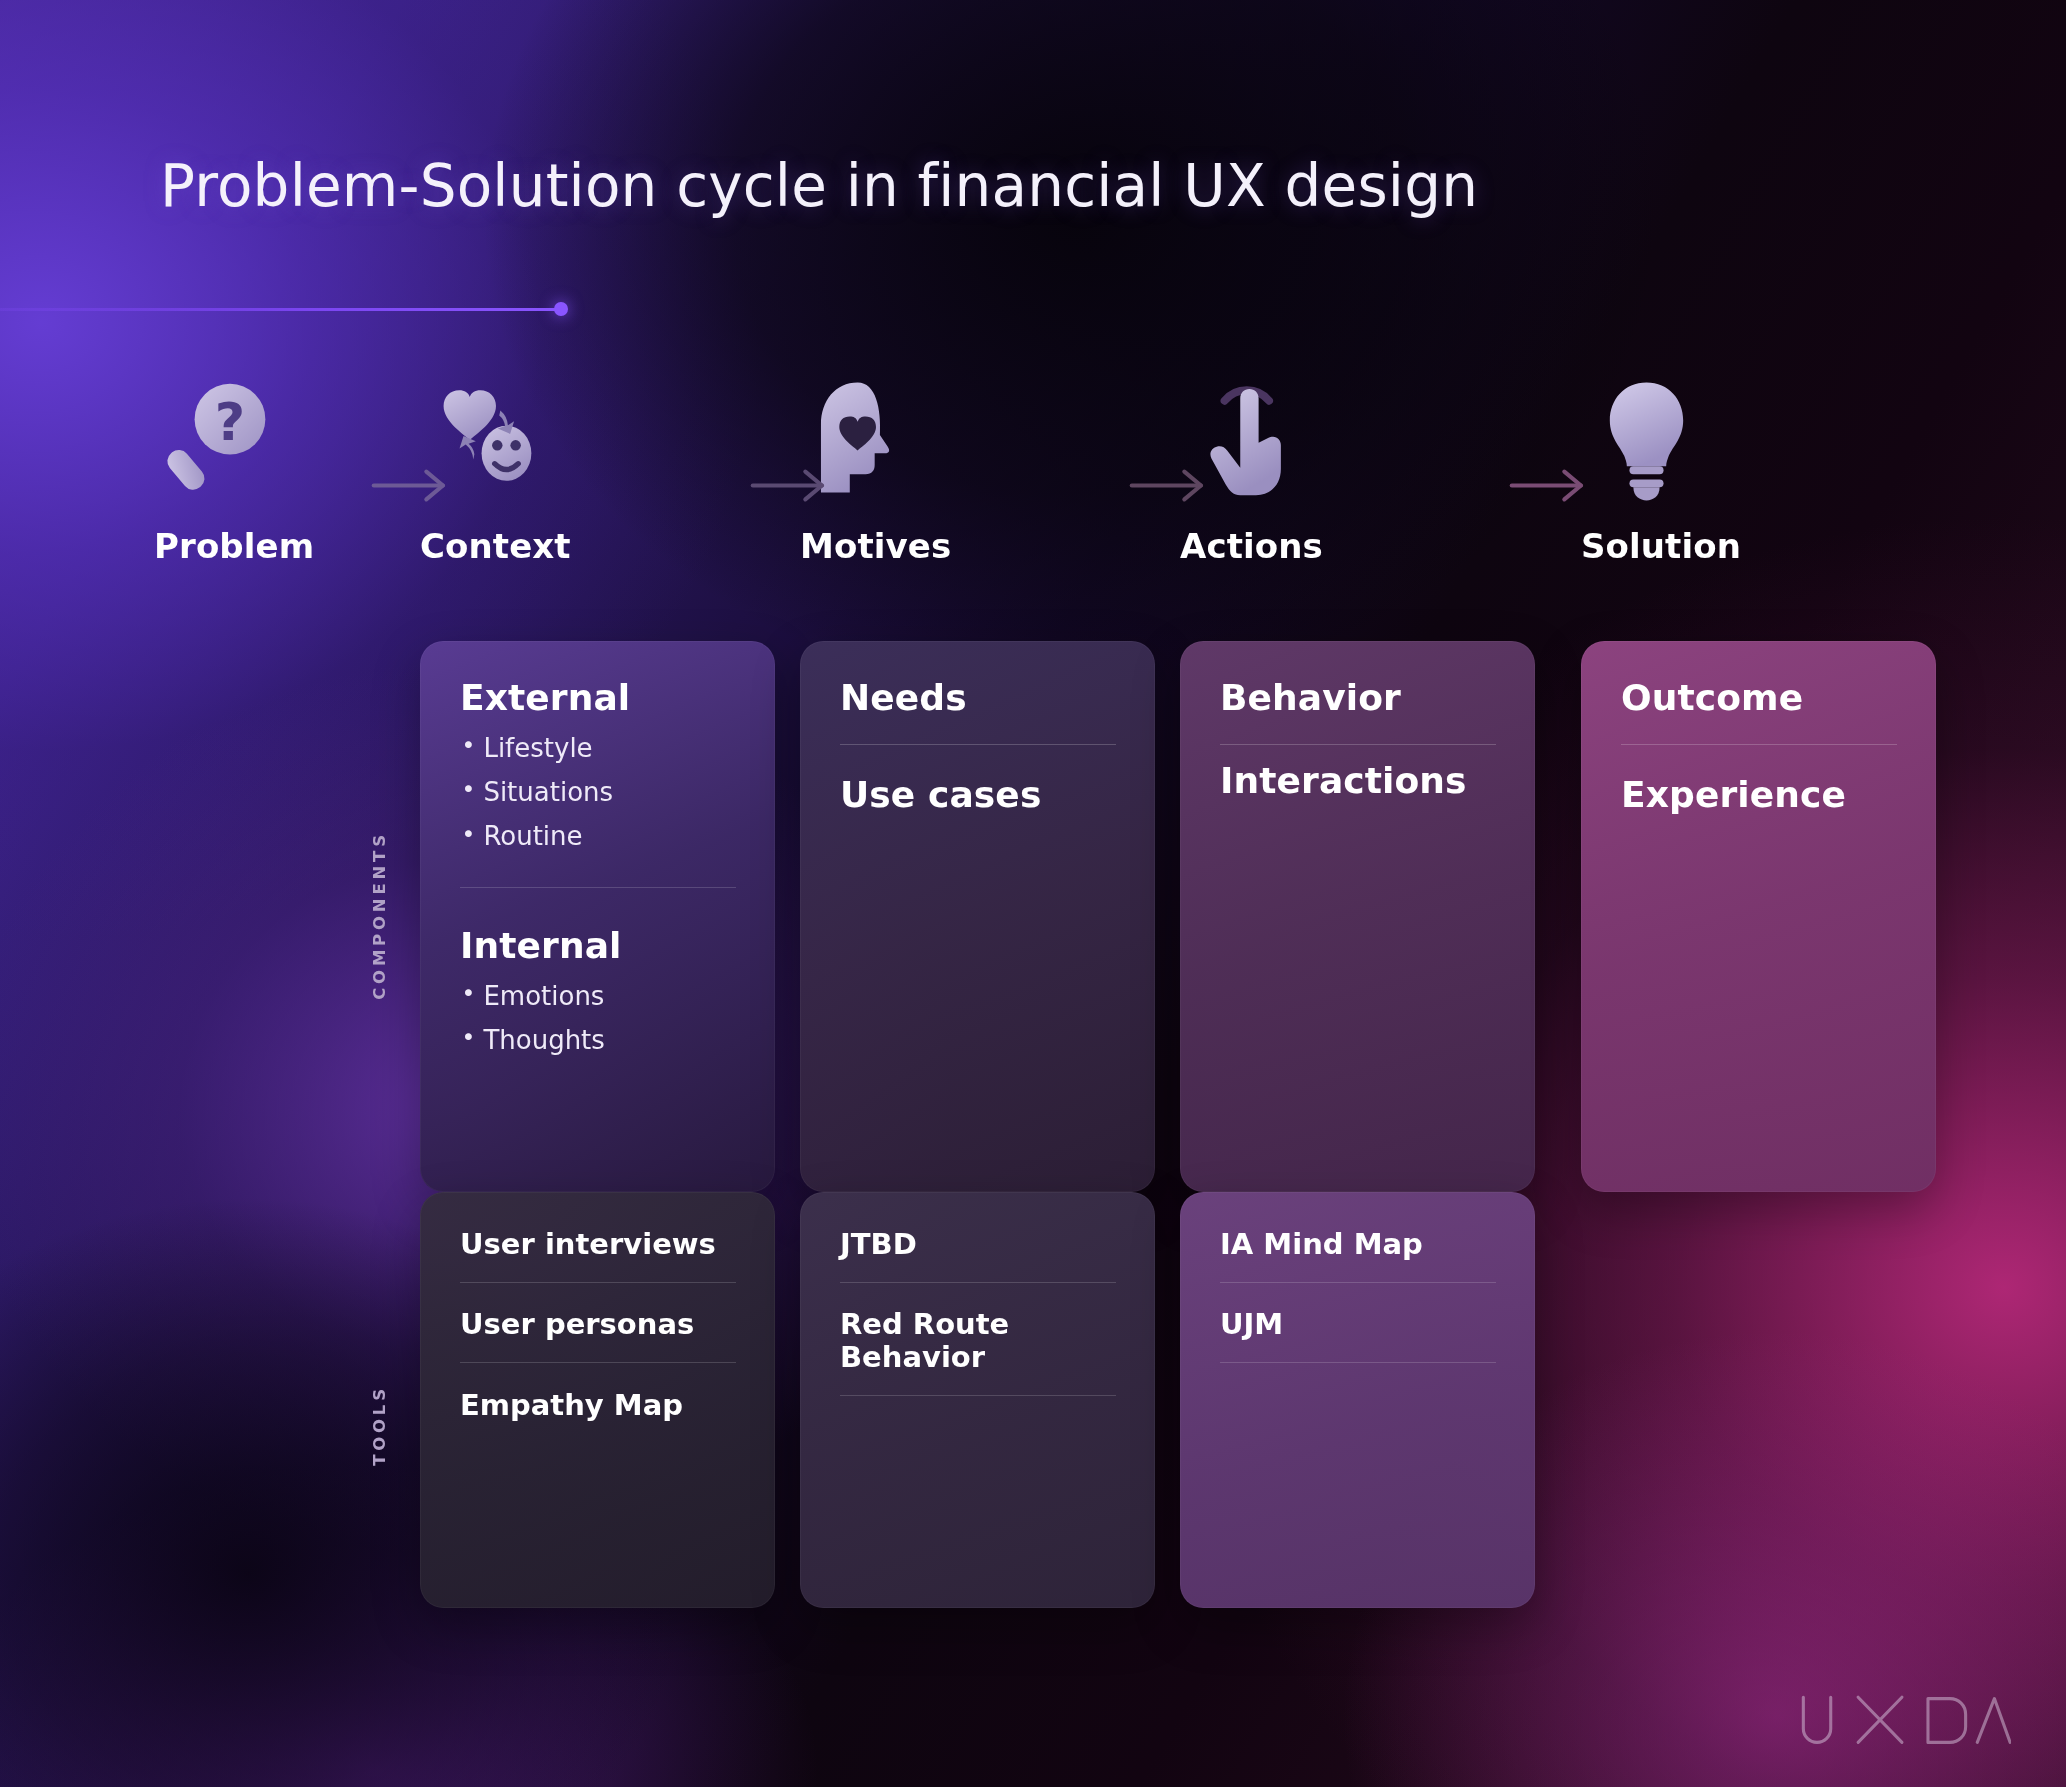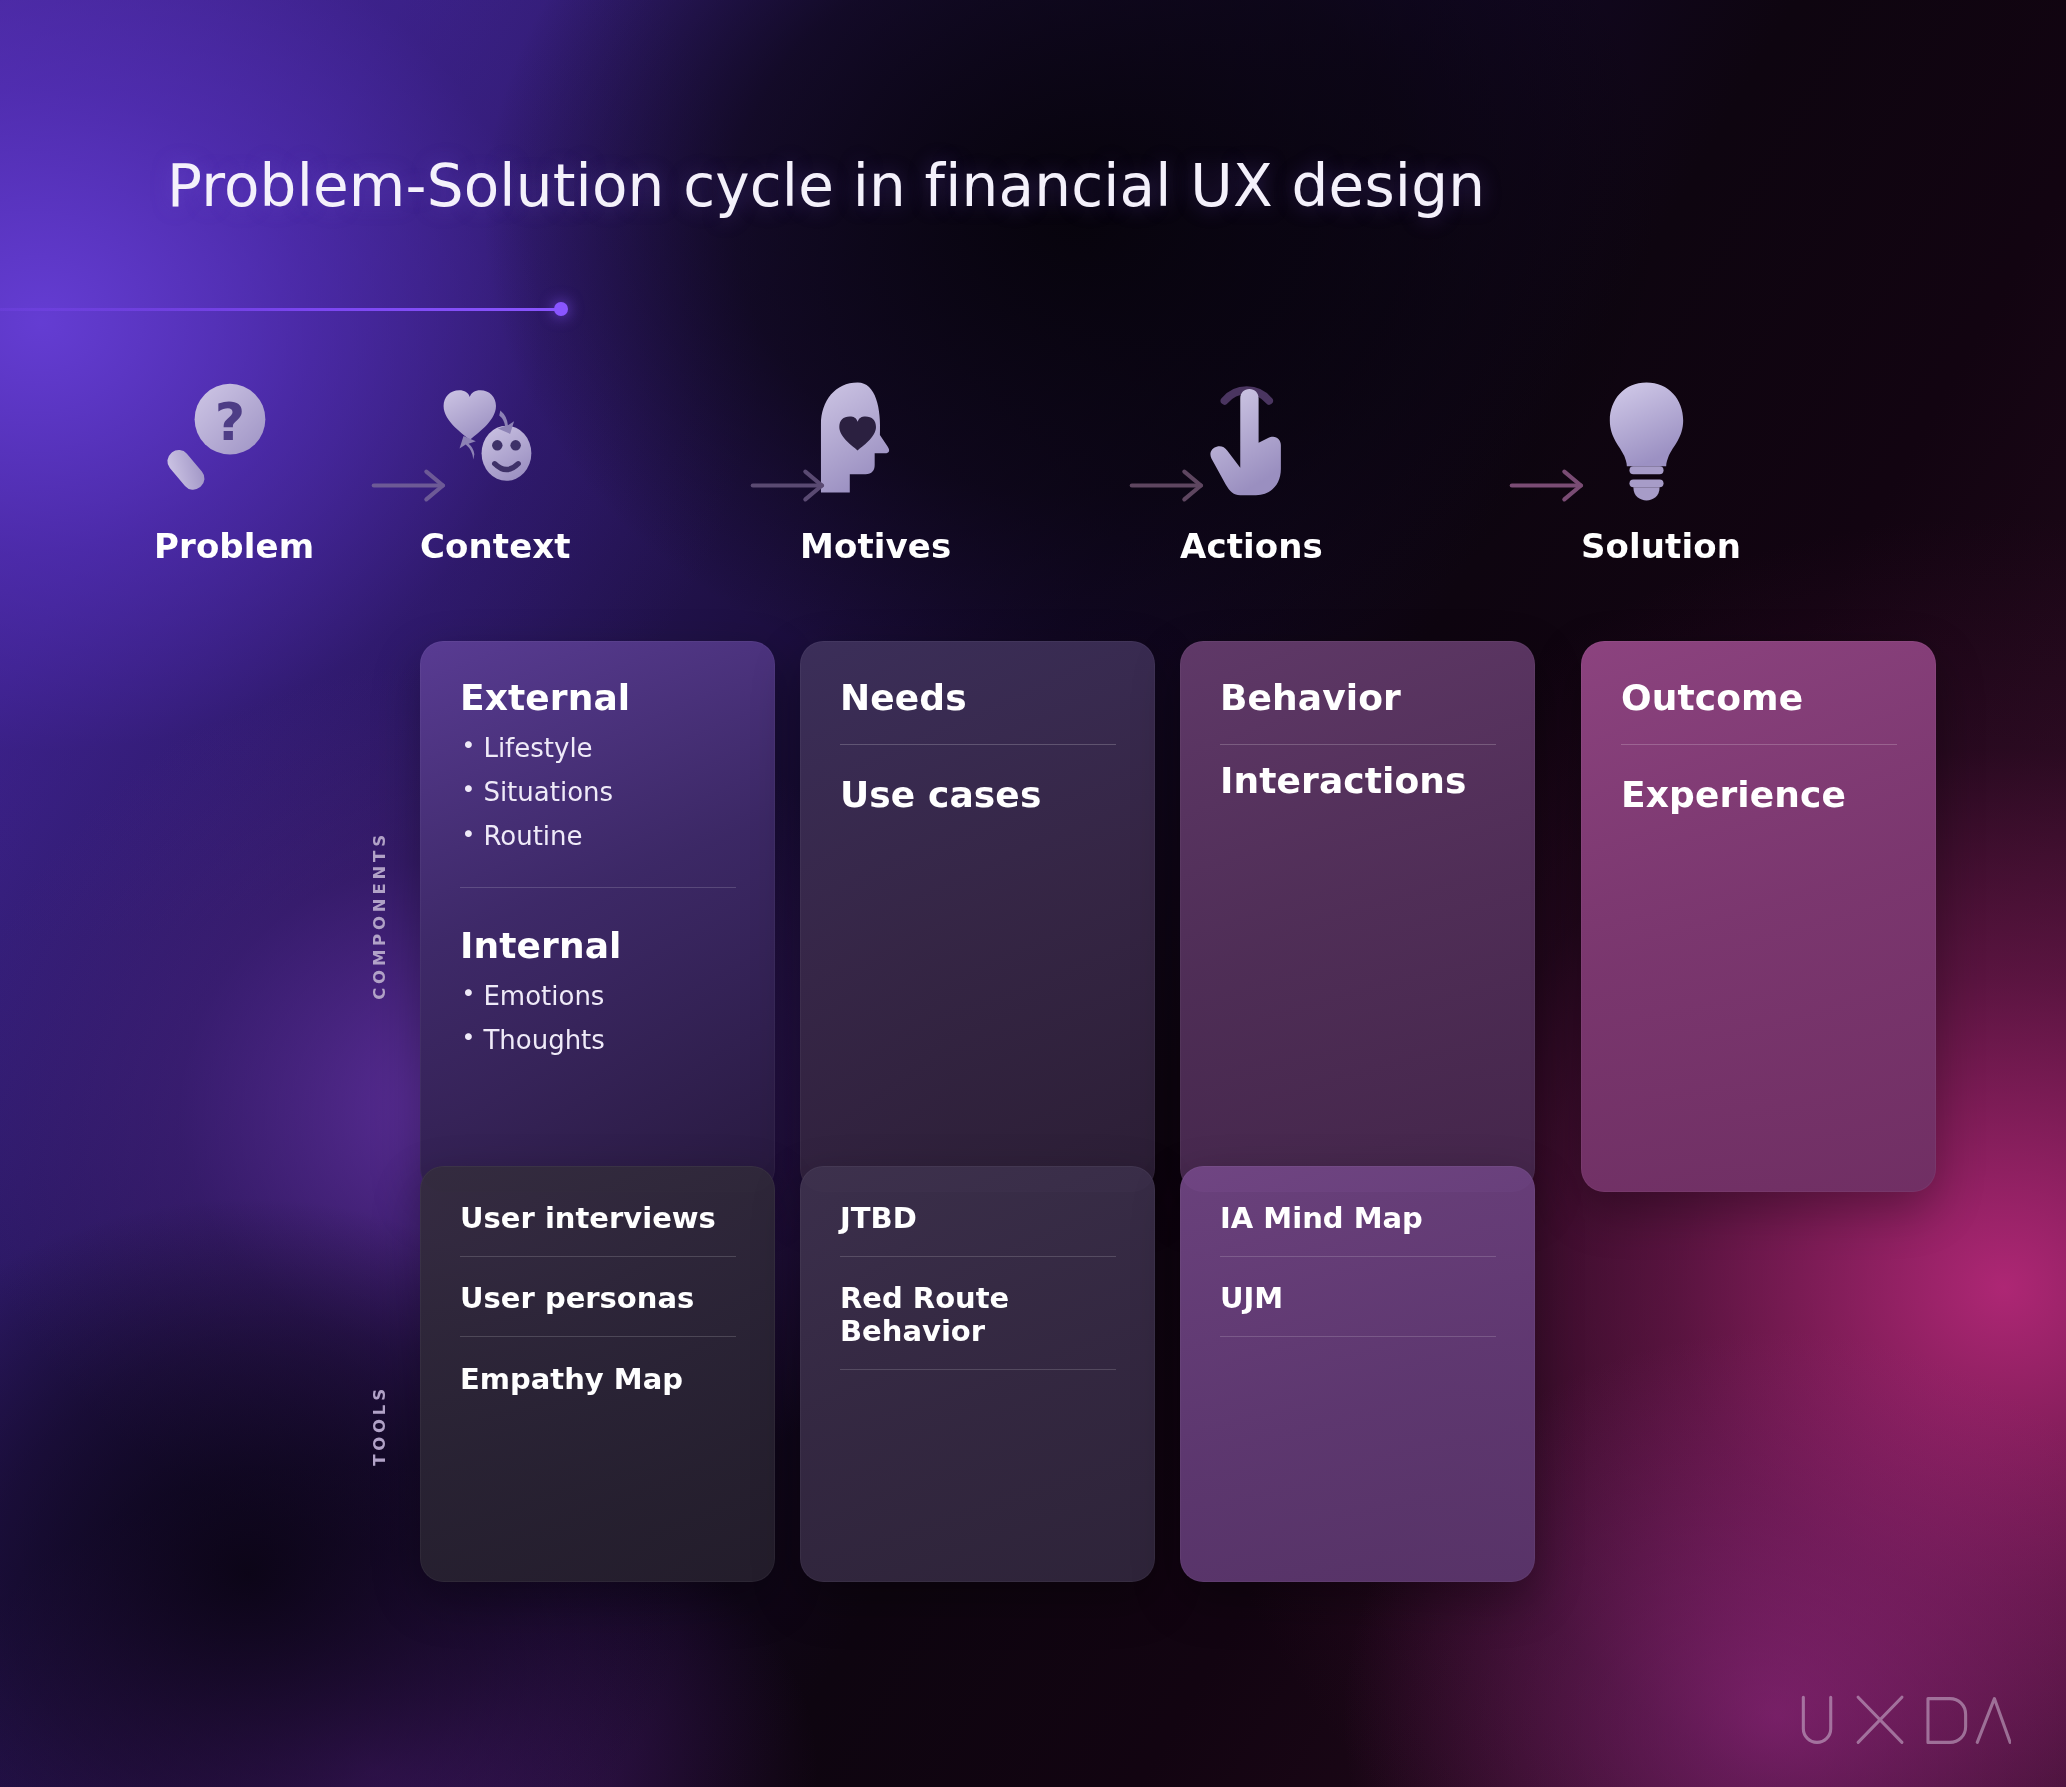--- a/index.html
+++ b/index.html
@@ -33,21 +33,21 @@
   }
   .bg-glow-botL{
     background:radial-gradient(ellipse 620px 427px at 18% 99%, rgba(118,44,178,.5) 0%, rgba(0,0,0,0) 72%);
   }
   .bg-dark-bl{
     background:radial-gradient(ellipse 565px 482px at 12% 88%, rgba(8,3,16,.88) 0%, rgba(10,4,18,.45) 45%, rgba(0,0,0,0) 78%);
   }
 
   
   .title{
-    position:absolute; left:167px; top:152px;
+    position:absolute; left:160px; top:152px;
     font-size:58px; font-weight:400; color:#f4f1fb;
     letter-spacing:0.2px; white-space:nowrap;
     font-family:"DejaVu Sans", sans-serif;
     text-shadow:0 1.4px 20.7px rgba(120,90,220,.35);
   }
   .accent-line{
     position:absolute; left:-6.9px; top:308px; width:568px; height:3.4px;
     background:linear-gradient(90deg, rgba(124,72,240,.25) 0%, #7b45f0 55%, #8a55ff 100%);
     border-radius:2.1px;
   }
@@ -74,21 +74,21 @@
     position:absolute; width:355px; border-radius:23.4px;
     padding:36px 39px 27.5px 40px;
     box-shadow:0 18px 48px rgba(0,0,0,.30);
     overflow:hidden;
   }
   .card::after{
     content:""; position:absolute; inset:0; border-radius:23.4px;
     border:0.7px solid rgba(255,255,255,.045); pointer-events:none;
   }
   .row-components .card{ top:641px; height:551px; }
-  .row-tools .card{ top:1166px; height:416px; }
+  .row-tools .card{ top:1192px; height:416px; }
 
   .cc-1{ background:linear-gradient(160deg, rgba(92,62,150,.93) 0%, rgba(62,42,104,.92) 45%, rgba(40,26,62,.93) 100%); }
   .cc-2{ background:linear-gradient(160deg, rgba(62,49,92,.93) 0%, rgba(56,40,72,.93) 50%, rgba(46,32,56,.93) 100%); }
   .cc-3{ background:linear-gradient(160deg, rgba(104,62,112,.90) 0%, rgba(86,50,94,.90) 50%, rgba(70,40,78,.92) 100%); }
   .cc-4{ background:linear-gradient(160deg, rgba(150,72,136,.92) 0%, rgba(128,58,116,.92) 50%, rgba(110,48,100,.93) 100%); }
 
   .ct-1{ background:linear-gradient(160deg, rgba(52,44,62,.93) 0%, rgba(42,36,52,.93) 55%, rgba(36,30,44,.94) 100%); }
   .ct-2{ background:linear-gradient(160deg, rgba(62,50,78,.93) 0%, rgba(54,42,68,.93) 55%, rgba(48,38,60,.93) 100%); }
   .ct-3{ background:linear-gradient(160deg, rgba(116,72,136,.90) 0%, rgba(100,60,120,.91) 55%, rgba(90,54,108,.92) 100%); }
 

